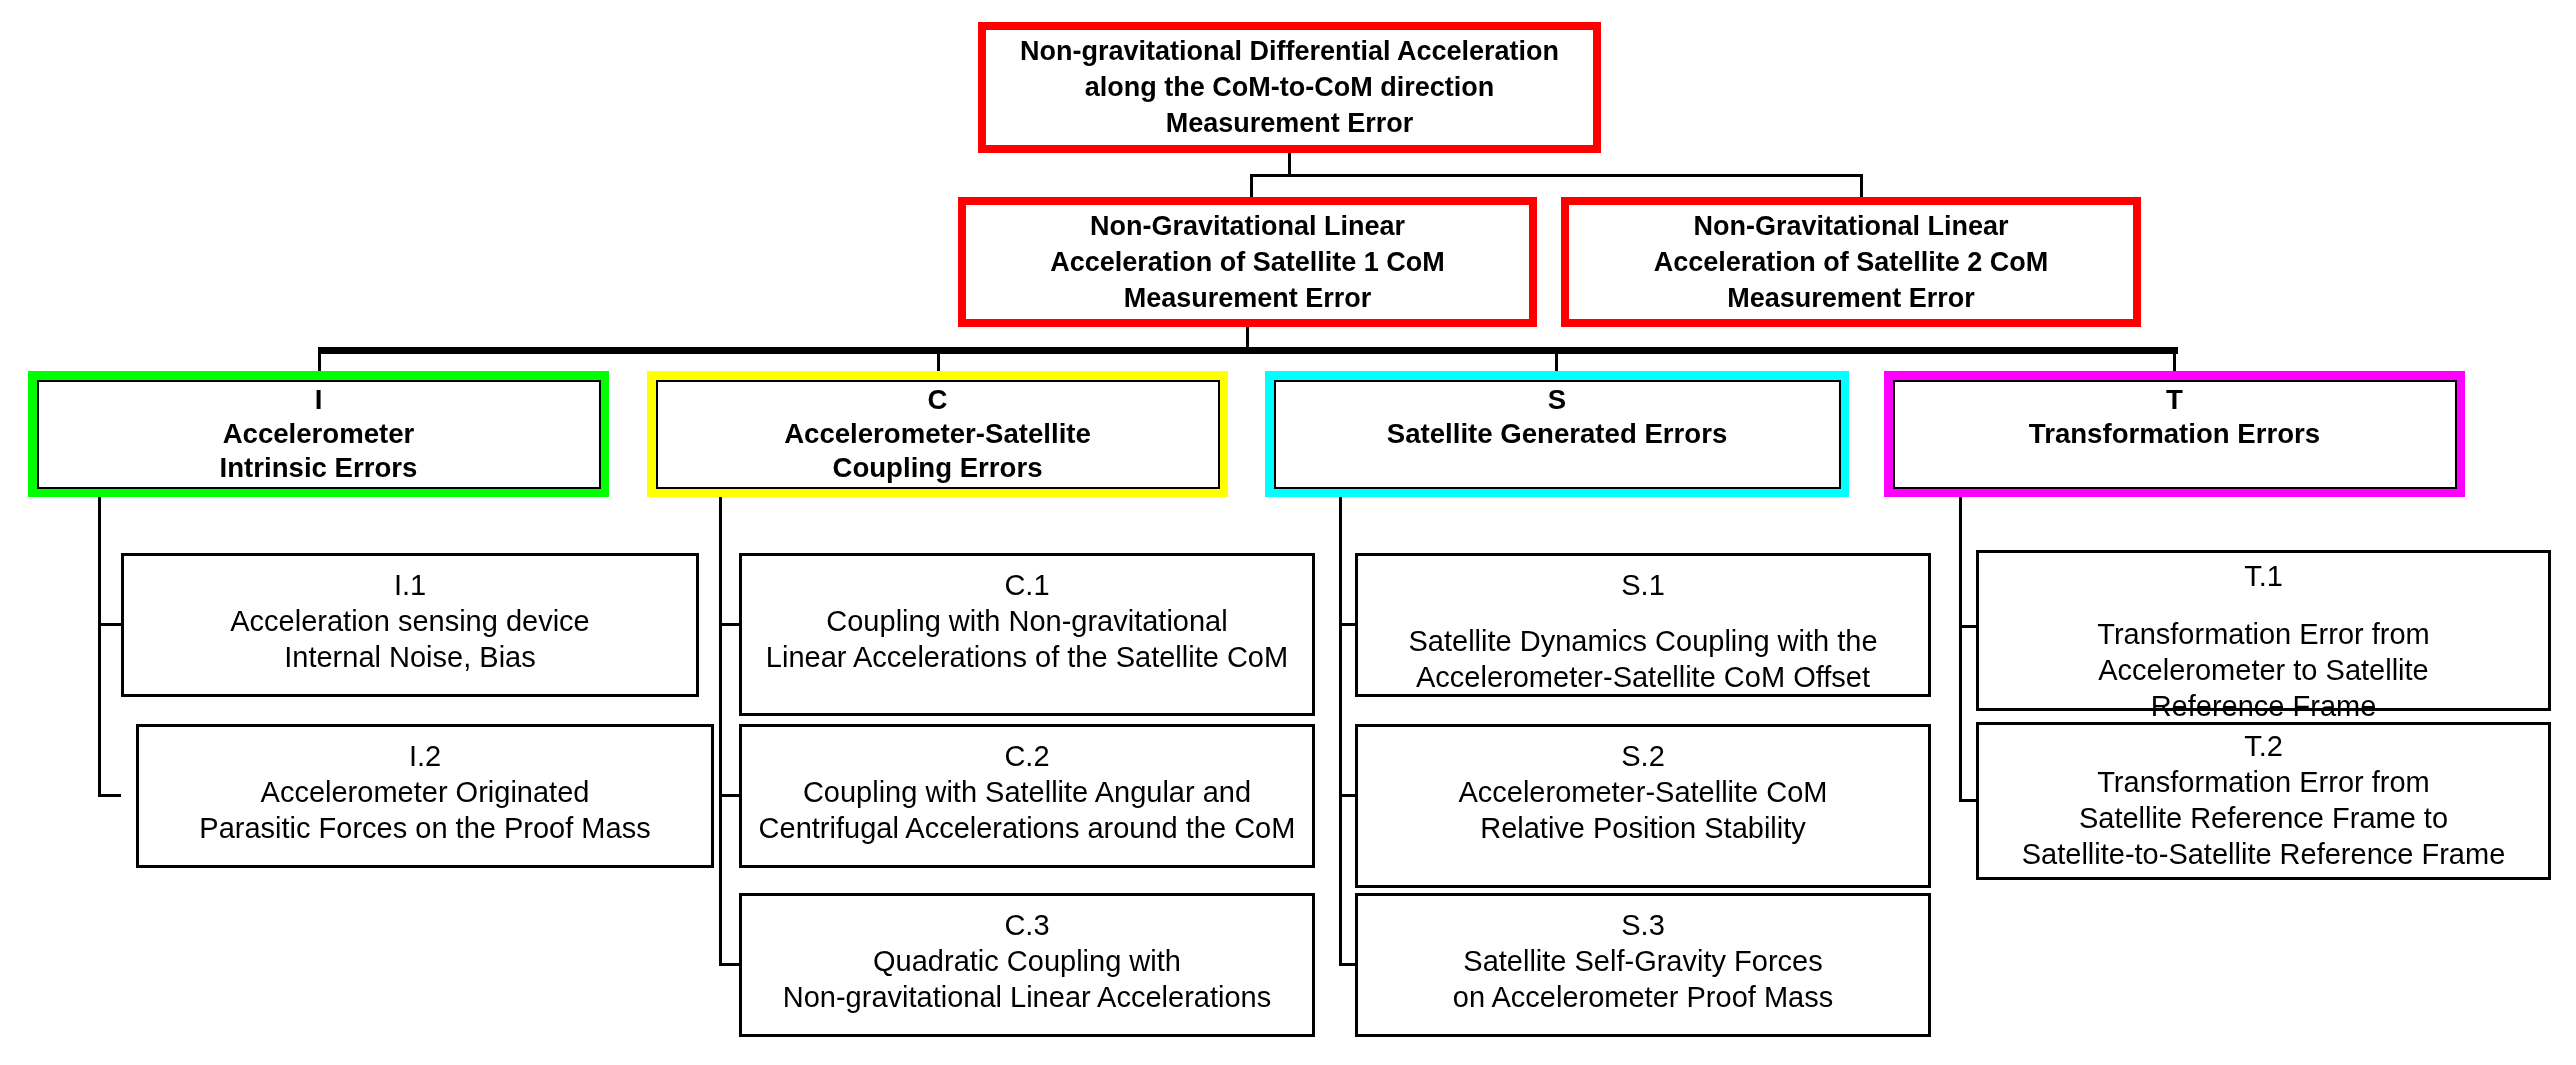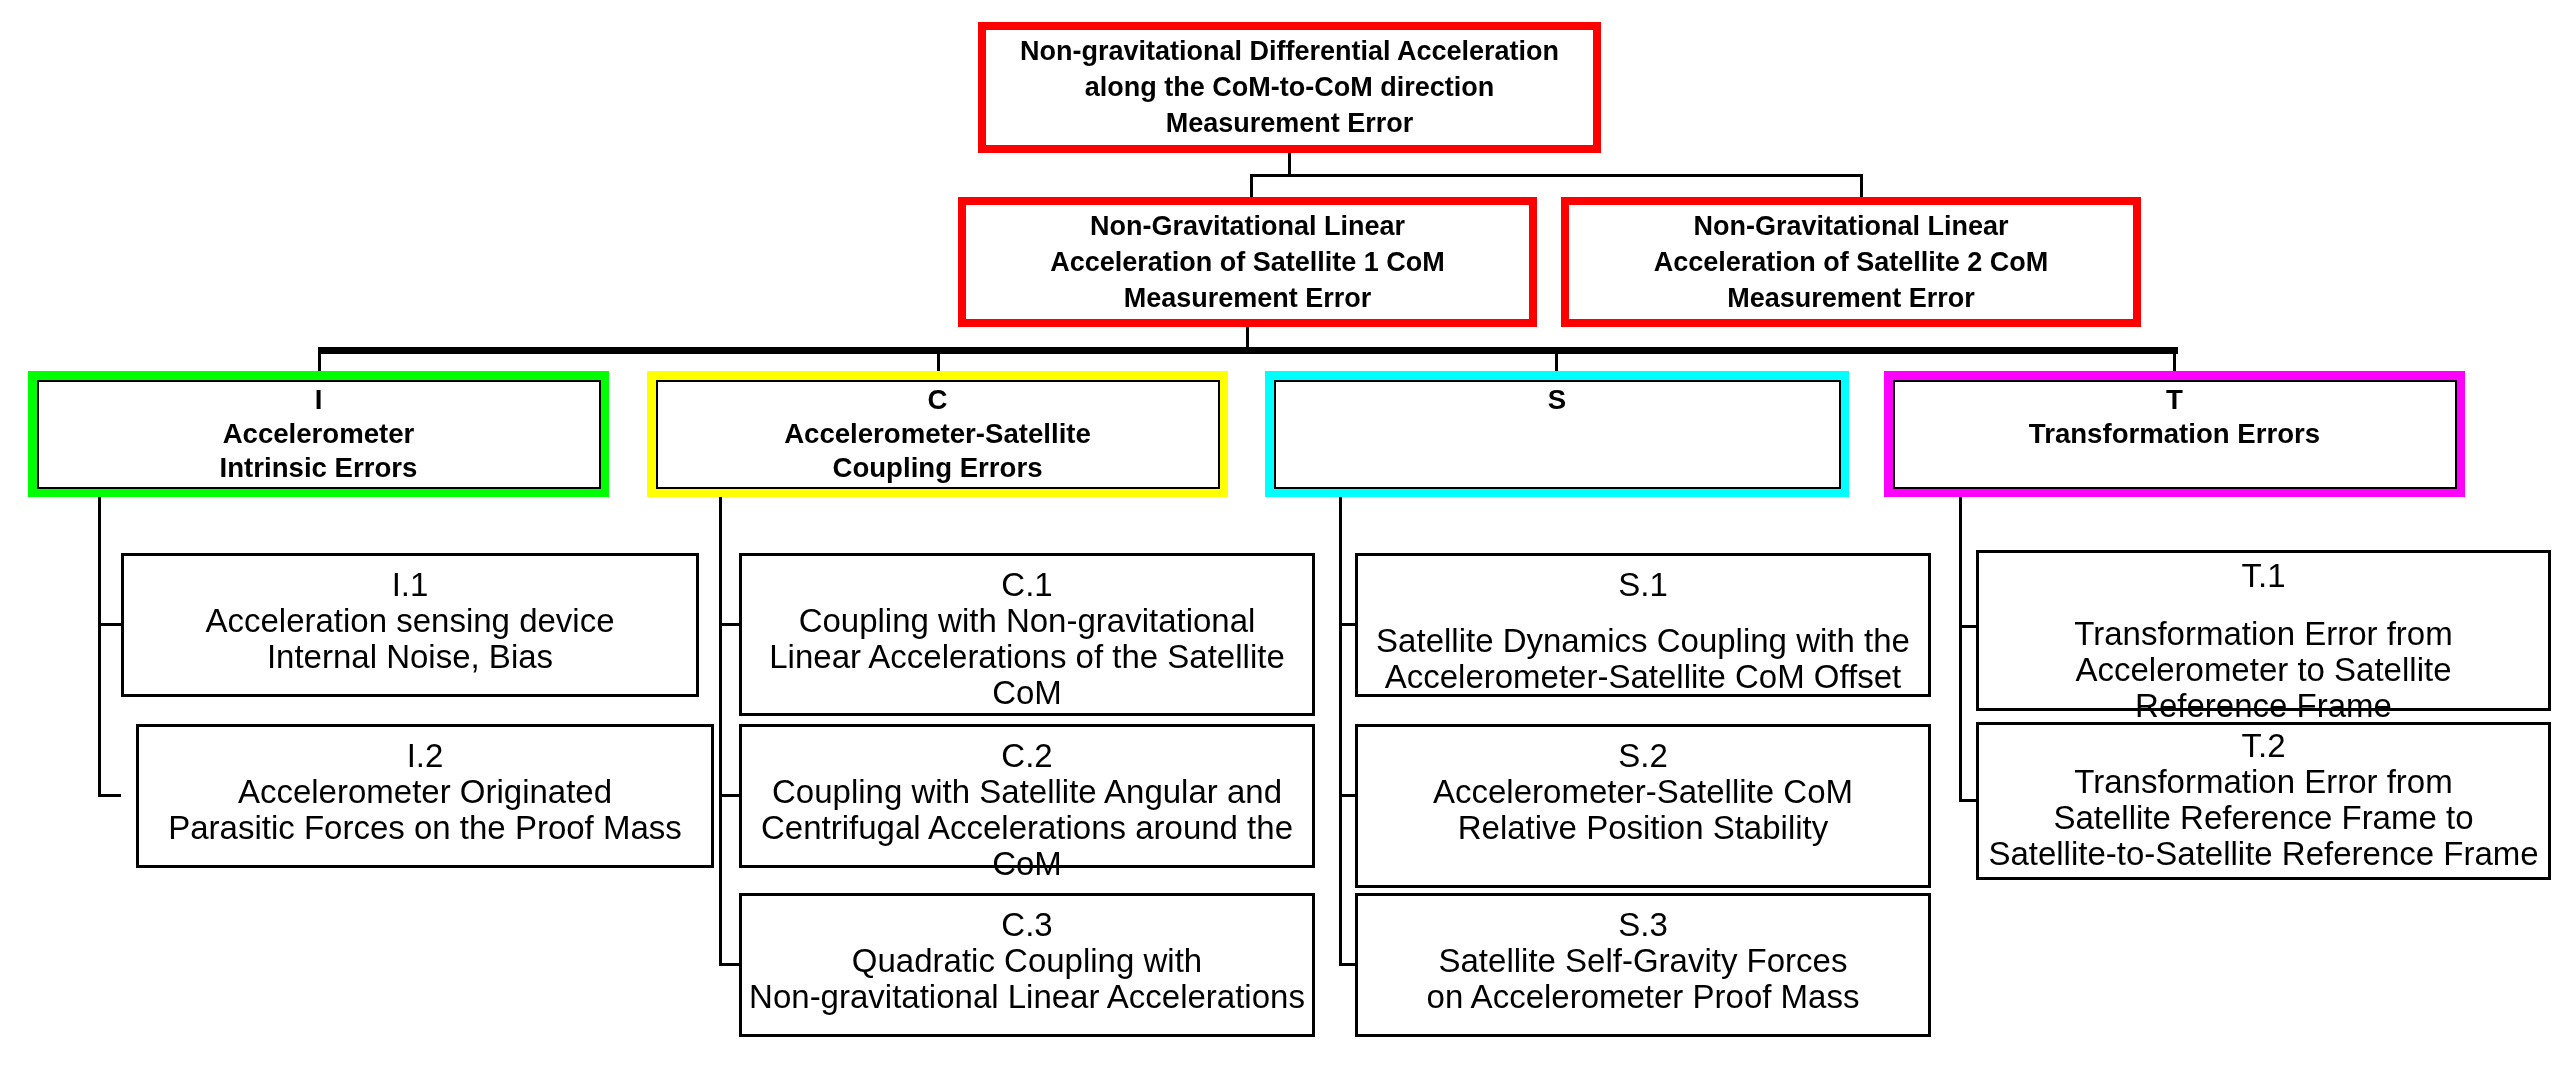--- a/index.html
+++ b/index.html
@@ -40,21 +40,21 @@
     flex-direction:column;
     align-items:center;
     text-align:center;
     font-weight:bold;
     font-size:27.6px;
     line-height:34px;
     padding-top:1.3px;
   }
   .leaf {
     border:3.3px solid #000000;
-    font-size:33px;
+    font-size:29px;
     line-height:36px;
     padding-top:10.5px;
     font-weight:normal;
     justify-content:flex-start;
   }
 </style>
 </head>
 <body>
 
 <div id="canvas">
@@ -114,20 +114,21 @@
   <div class="cat" style="left:647px; top:371px; width:581px; height:126px; background:#ffff00;">
     <div class="cat-inner">
       <div class="t">C</div>
       <div class="t">Accelerometer-Satellite
 Coupling Errors</div>
     </div>
   </div>
   <div class="cat" style="left:1265px; top:371px; width:584px; height:126px; background:#00ffff;">
     <div class="cat-inner">
       <div class="t">S</div>
+      <div class="t">Satellite Generated Errors</div>
     </div>
   </div>
   <div class="cat" style="left:1884px; top:371px; width:581px; height:126px; background:#ff00ff;">
     <div class="cat-inner">
       <div class="t">T</div>
       <div class="t">Transformation Errors</div>
     </div>
   </div>
 
   <div class="box leaf" style="left:121px; top:553px; width:578px; height:144px;">

